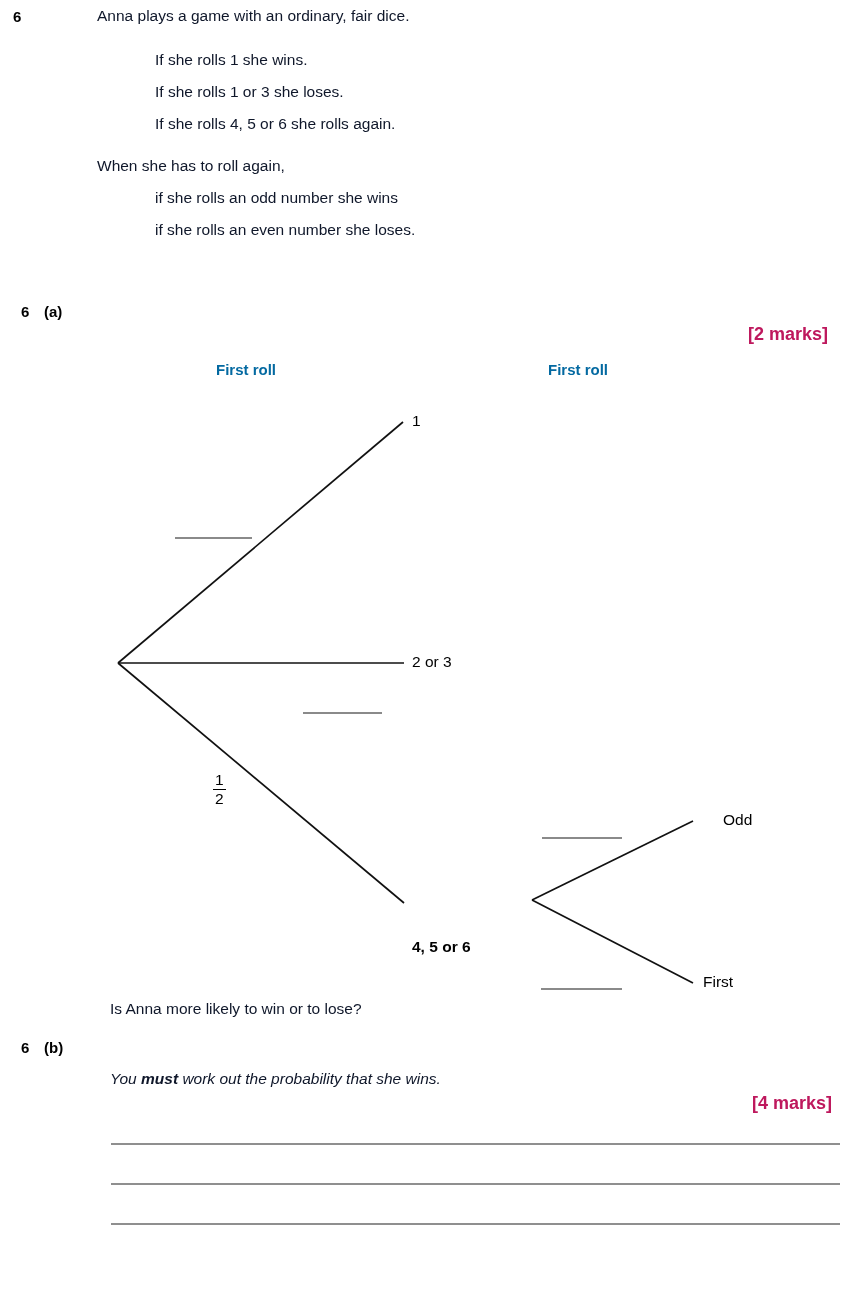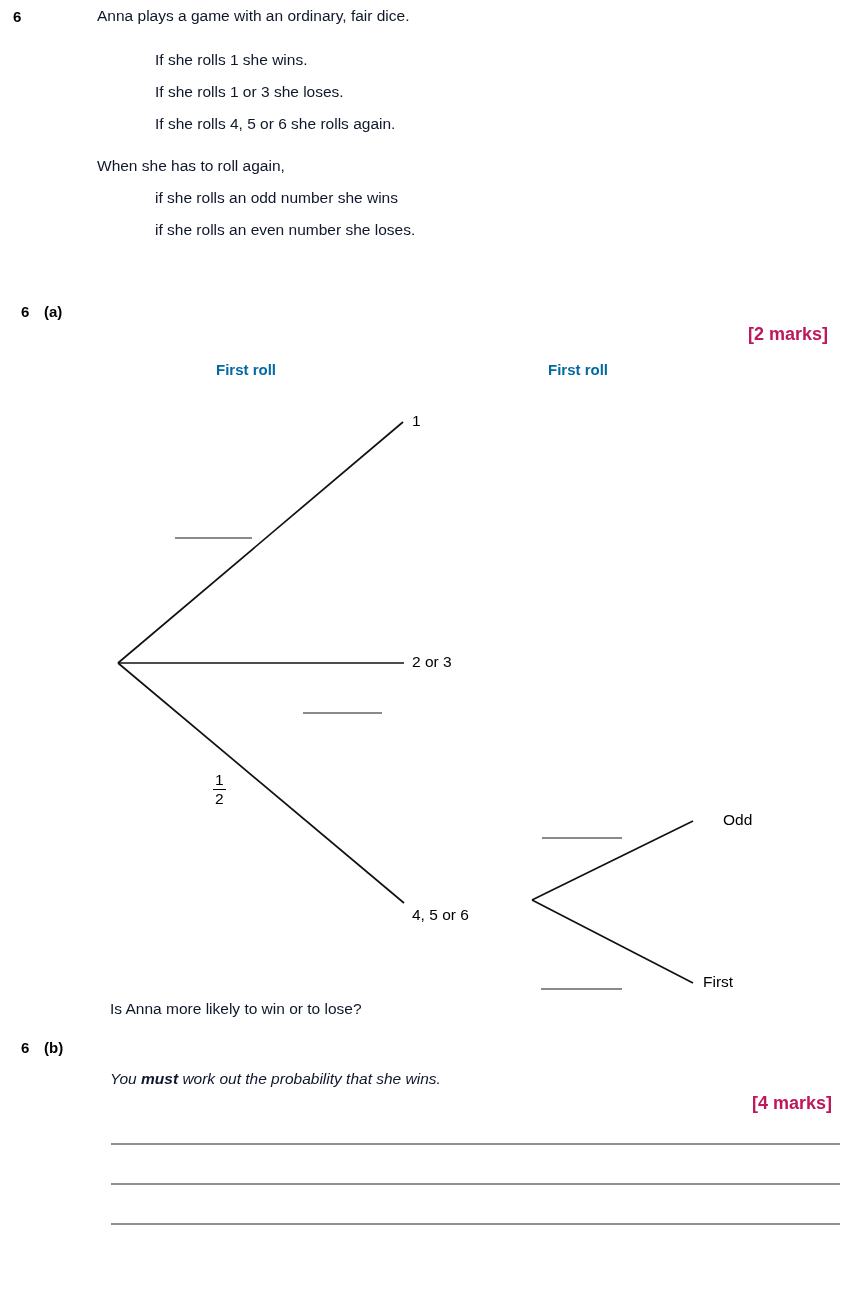--- a/index.html
+++ b/index.html
@@ -139,21 +139,21 @@
     <line x1="118" y1="663" x2="404" y2="903"></line>
 
     <line x1="532" y1="900" x2="693" y2="821"></line>
     <line x1="532" y1="900" x2="693" y2="983"></line>
   </svg>
 
   <div class="abs node-label" style="left:412px; top:412px;">1</div>
 
   <div class="abs node-label" style="left:412px; top:653px;">2 or 3</div>
 
-  <div class="abs node-label" style="left:412px; top:906px;">4, 5 or 6</div>
+  <div class="abs node-label" style="left:412px; top:938px;font-weight:bold;">4, 5 or 6</div>
 
   <div class="abs node-label" style="left:703px; top:811px;margin-left:20px;">Odd</div>
 
   <div class="abs node-label" style="left:703px; top:973px;">First</div>
 
   <div class="abs" style="left:213px; top:772px;">
     <span class="fraction">
       <span class="num">1</span>
       <span class="bar"></span>
       <span class="den">2</span>

